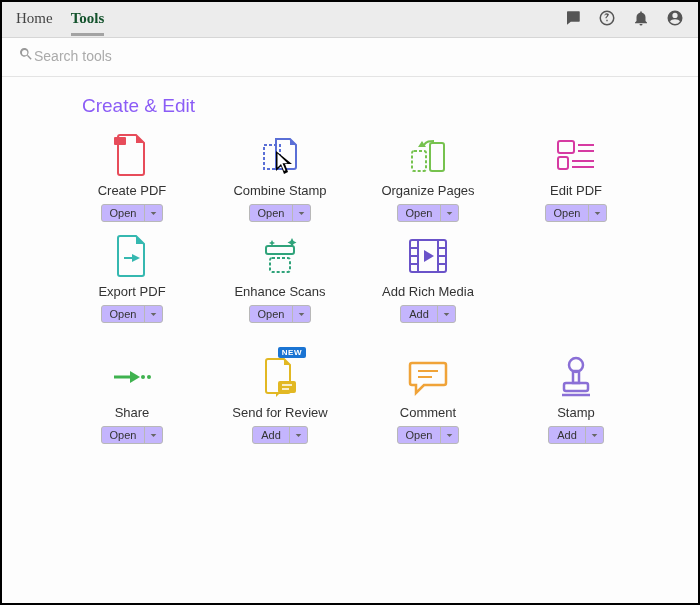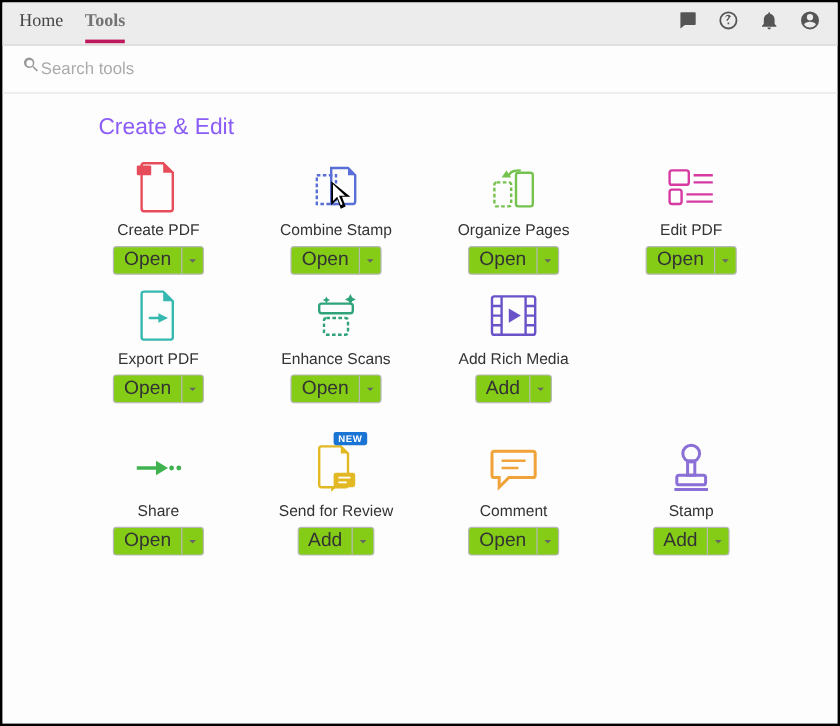--- a/index.html
+++ b/index.html
@@ -23,23 +23,23 @@
     font-family: Liberation Serif, serif;
   }
   .tabs { display: flex; gap: 18px; }
   .tab {
     font-size: 15px;
     color: #444;
     padding: 7px 0 6px;
     cursor: pointer;
   }
   .tab.active {
-    color: #737373;
+    color: #14532d;
     font-weight: 600;
-    border-bottom: 3px solid #be185d;
+    border-bottom: 3px solid #a3a3a3;
     text-align: center;
   }
   .topbar-icons { display: flex; gap: 16px; align-items: center; }
   .topbar-icons svg { width: 18px; height: 18px; fill: #555; cursor: pointer; }
 
   .search-row {
     display: flex;
     align-items: center;
     padding: 8px 16px 10px;
     border-bottom: 1px solid #e4e4e4;
@@ -88,22 +88,22 @@
     font-size: 13px;
     color: #333;
     margin-bottom: 6px;
     white-space: nowrap;
   }
   .splitbtn {
     display: inline-flex;
     border: 1px solid #b8b8b8;
     border-radius: 3px;
     overflow: hidden;
-    background: #84cc16;
-    font-size: 16px;
+    background: #c4b5fd;
+    font-size: 11px;
   }
   .splitbtn .main {
     padding: 2px 8px;
     color: #333;
     cursor: pointer;
   }
   .splitbtn .caret {
     border-left: 1px solid #b8b8b8;
     padding: 2px 5px;
     cursor: pointer;

